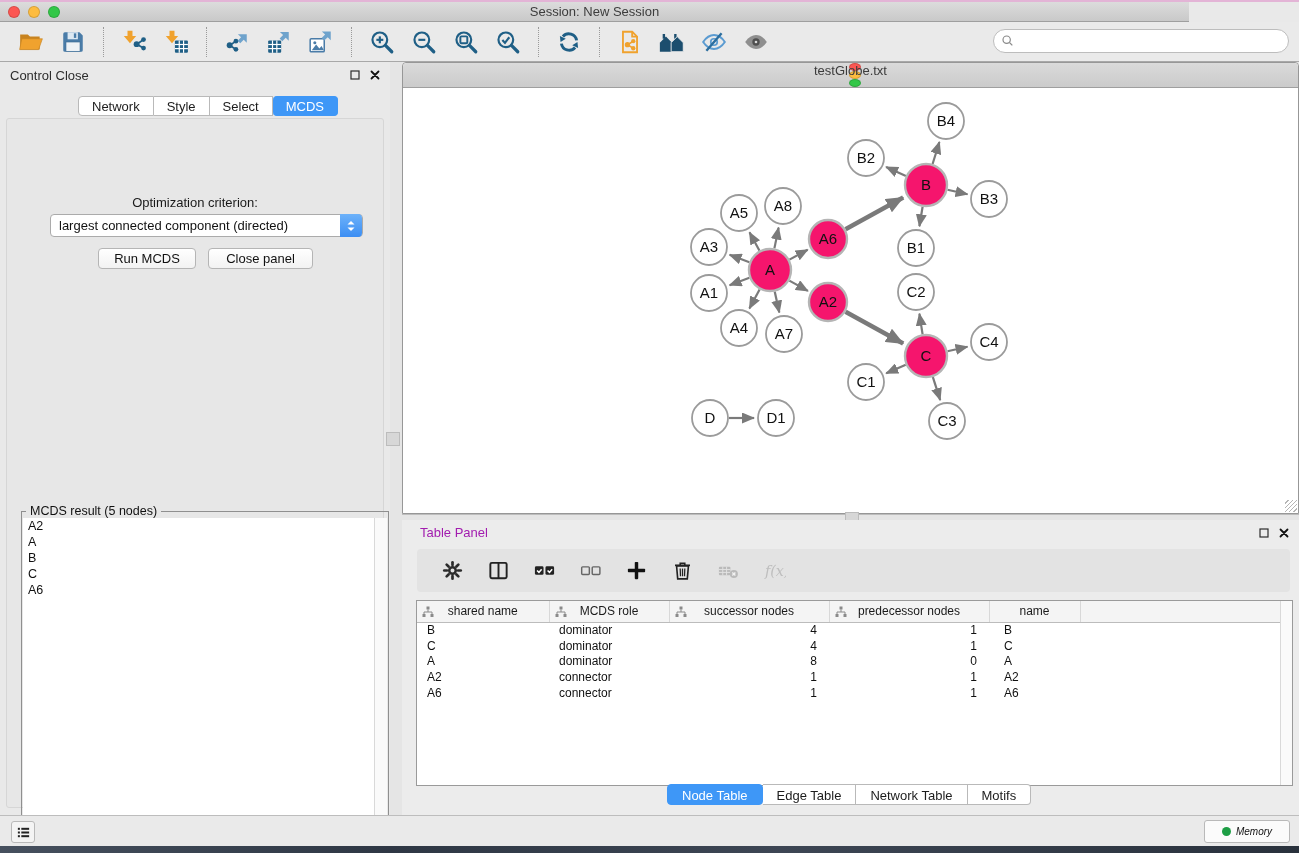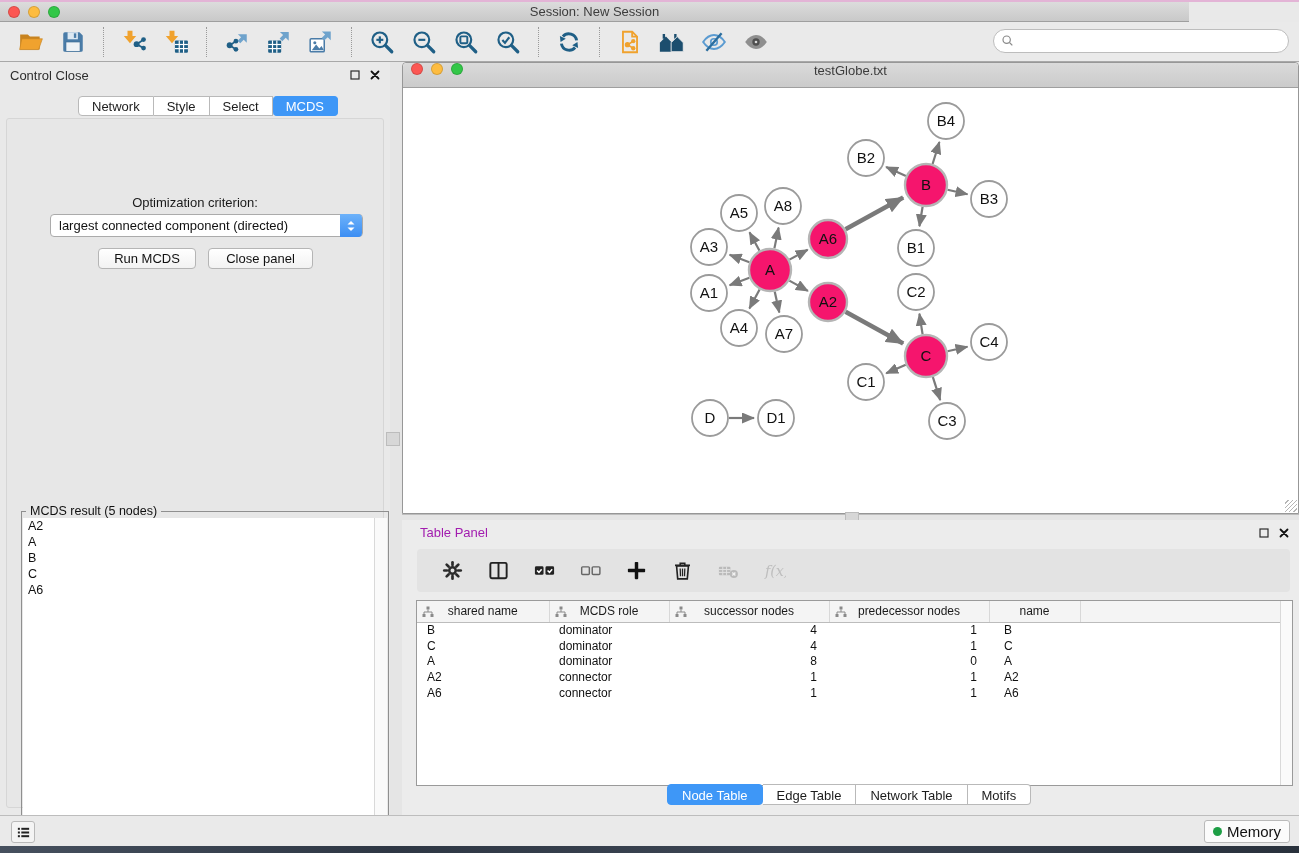--- a/index.html
+++ b/index.html
@@ -67,21 +67,21 @@
 
   
   #v-divider { left:390px; top:62px; width:12px; height:753px; background:#e5e5e5; }
   #v-grip { position:absolute; left:-4px; top:370px; width:14px; height:14px; background:#d7d7d7; border:1px solid #bcbcbc; }
 
   
   #net-window { left:402px; top:62px; width:897px; height:452px; background:#fff;
     border:1px solid #979797; border-radius:4px 4px 0 0; }
   #net-titlebar { position:absolute; left:0; top:0; width:100%; height:25px;
     background:linear-gradient(#dadada,#cbcbcb); border-bottom:1px solid #9f9f9f;
-    border-radius:4px 4px 0 0; display:flex; align-items:flex-start; }
+    border-radius:4px 4px 0 0; display:flex; align-items:center;flex-direction:column; }
   #net-titlebar .title { position:absolute; left:0; right:0; text-align:center; font-size:13px; color:#3c3c3c; }
   #net-canvas { position:absolute; left:0; top:26px; width:895px; height:424px; background:#fff; overflow:hidden; }
   #net-resize { position:absolute; right:1px; bottom:1px; width:12px; height:12px;
     background:repeating-linear-gradient(135deg,transparent,transparent 2px,#b5b5b5 2px,#b5b5b5 3px); }
 
   
   #h-divider { left:402px; top:514px; width:897px; height:6px; background:#e5e5e5; border-top:1px solid #bdbdbd; }
   #h-grip { position:absolute; left:443px; top:-3px; width:14px; height:9px; background:#d7d7d7; border:1px solid #bcbcbc; }
 
   
@@ -109,21 +109,21 @@
   #tp-tabs .seg-tab { padding:0 14px; height:21px; line-height:21px; }
 
   
   #status-bar { left:0; top:815px; width:1299px; height:31px; background:#eaeaea; border-top:1px solid #bdbdbd; }
   #list-btn { position:absolute; left:11px; top:5px; width:24px; height:22px; background:#f4f4f4;
     border:1px solid #b9b9b9; border-radius:3px; display:flex; align-items:center; justify-content:center; }
   #list-btn svg { width:15px; height:15px; }
   #memory-btn { position:absolute; right:9px; top:4px; width:86px; height:23px; background:#fbfbfb;
     border:1px solid #b9b9b9; border-radius:3px; display:flex; align-items:center; justify-content:center; gap:5px; }
   #memory-dot { width:9px; height:9px; border-radius:50%; background:#1d9e45; }
-  #memory-btn span.lbl { font-size:15px; color:#111; }
+  #memory-btn span.lbl { font-size:10px; color:#111;font-style:italic; }
   #desktop-bottom { left:0; top:846px; width:1299px; height:7px;
     background:linear-gradient(90deg,#46505e,#2e3744 30%,#3d4654 60%,#29313c); }
 </style>
 </head>
 <body>
 
 <div id="desktop-top" class="abs"></div>
 
 <div id="titlebar" class="abs">
   <span class="tl red"></span>

